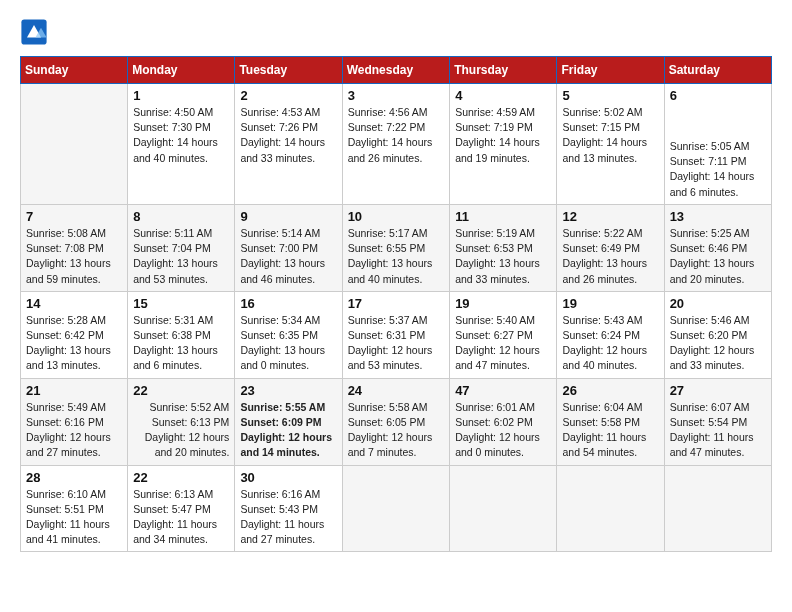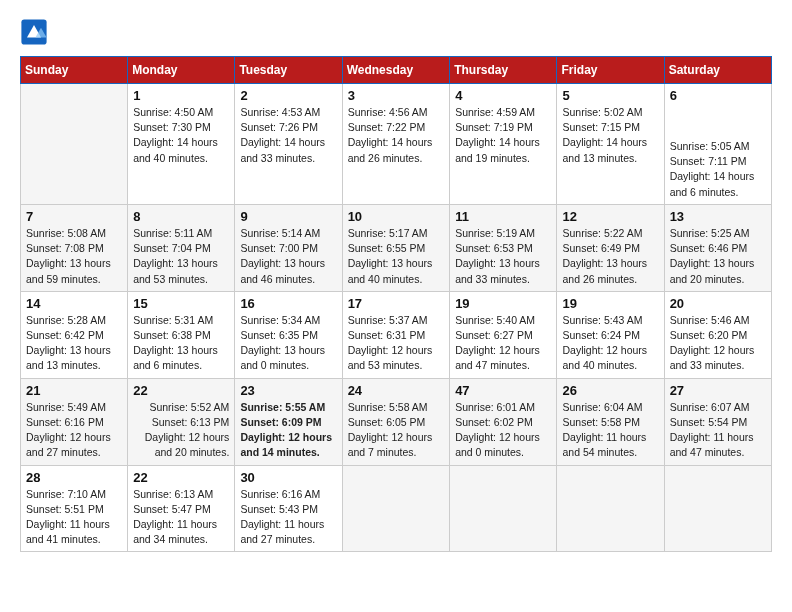--- a/index.html
+++ b/index.html
@@ -328,21 +328,21 @@
             <div class="day-num">27</div>
             <div class="day-info" style="white-space: pre-line;">Sunrise: 6:07 AM
 Sunset: 5:54 PM
 Daylight: 11 hours
 and 47 minutes.</div>
           </td>
         </tr>
         <tr>
           <td>
             <div class="day-num">28</div>
-            <div class="day-info" style="white-space: pre-line;">Sunrise: 7:10 AM
+            <div class="day-info" style="white-space: pre-line;">Sunrise: 6:10 AM
 Sunset: 5:51 PM
 Daylight: 11 hours
 and 41 minutes.</div>
           </td>
           <td>
             <div class="day-num">22</div>
             <div class="day-info" style="white-space: pre-line;">Sunrise: 6:13 AM
 Sunset: 5:47 PM
 Daylight: 11 hours
 and 34 minutes.</div>

